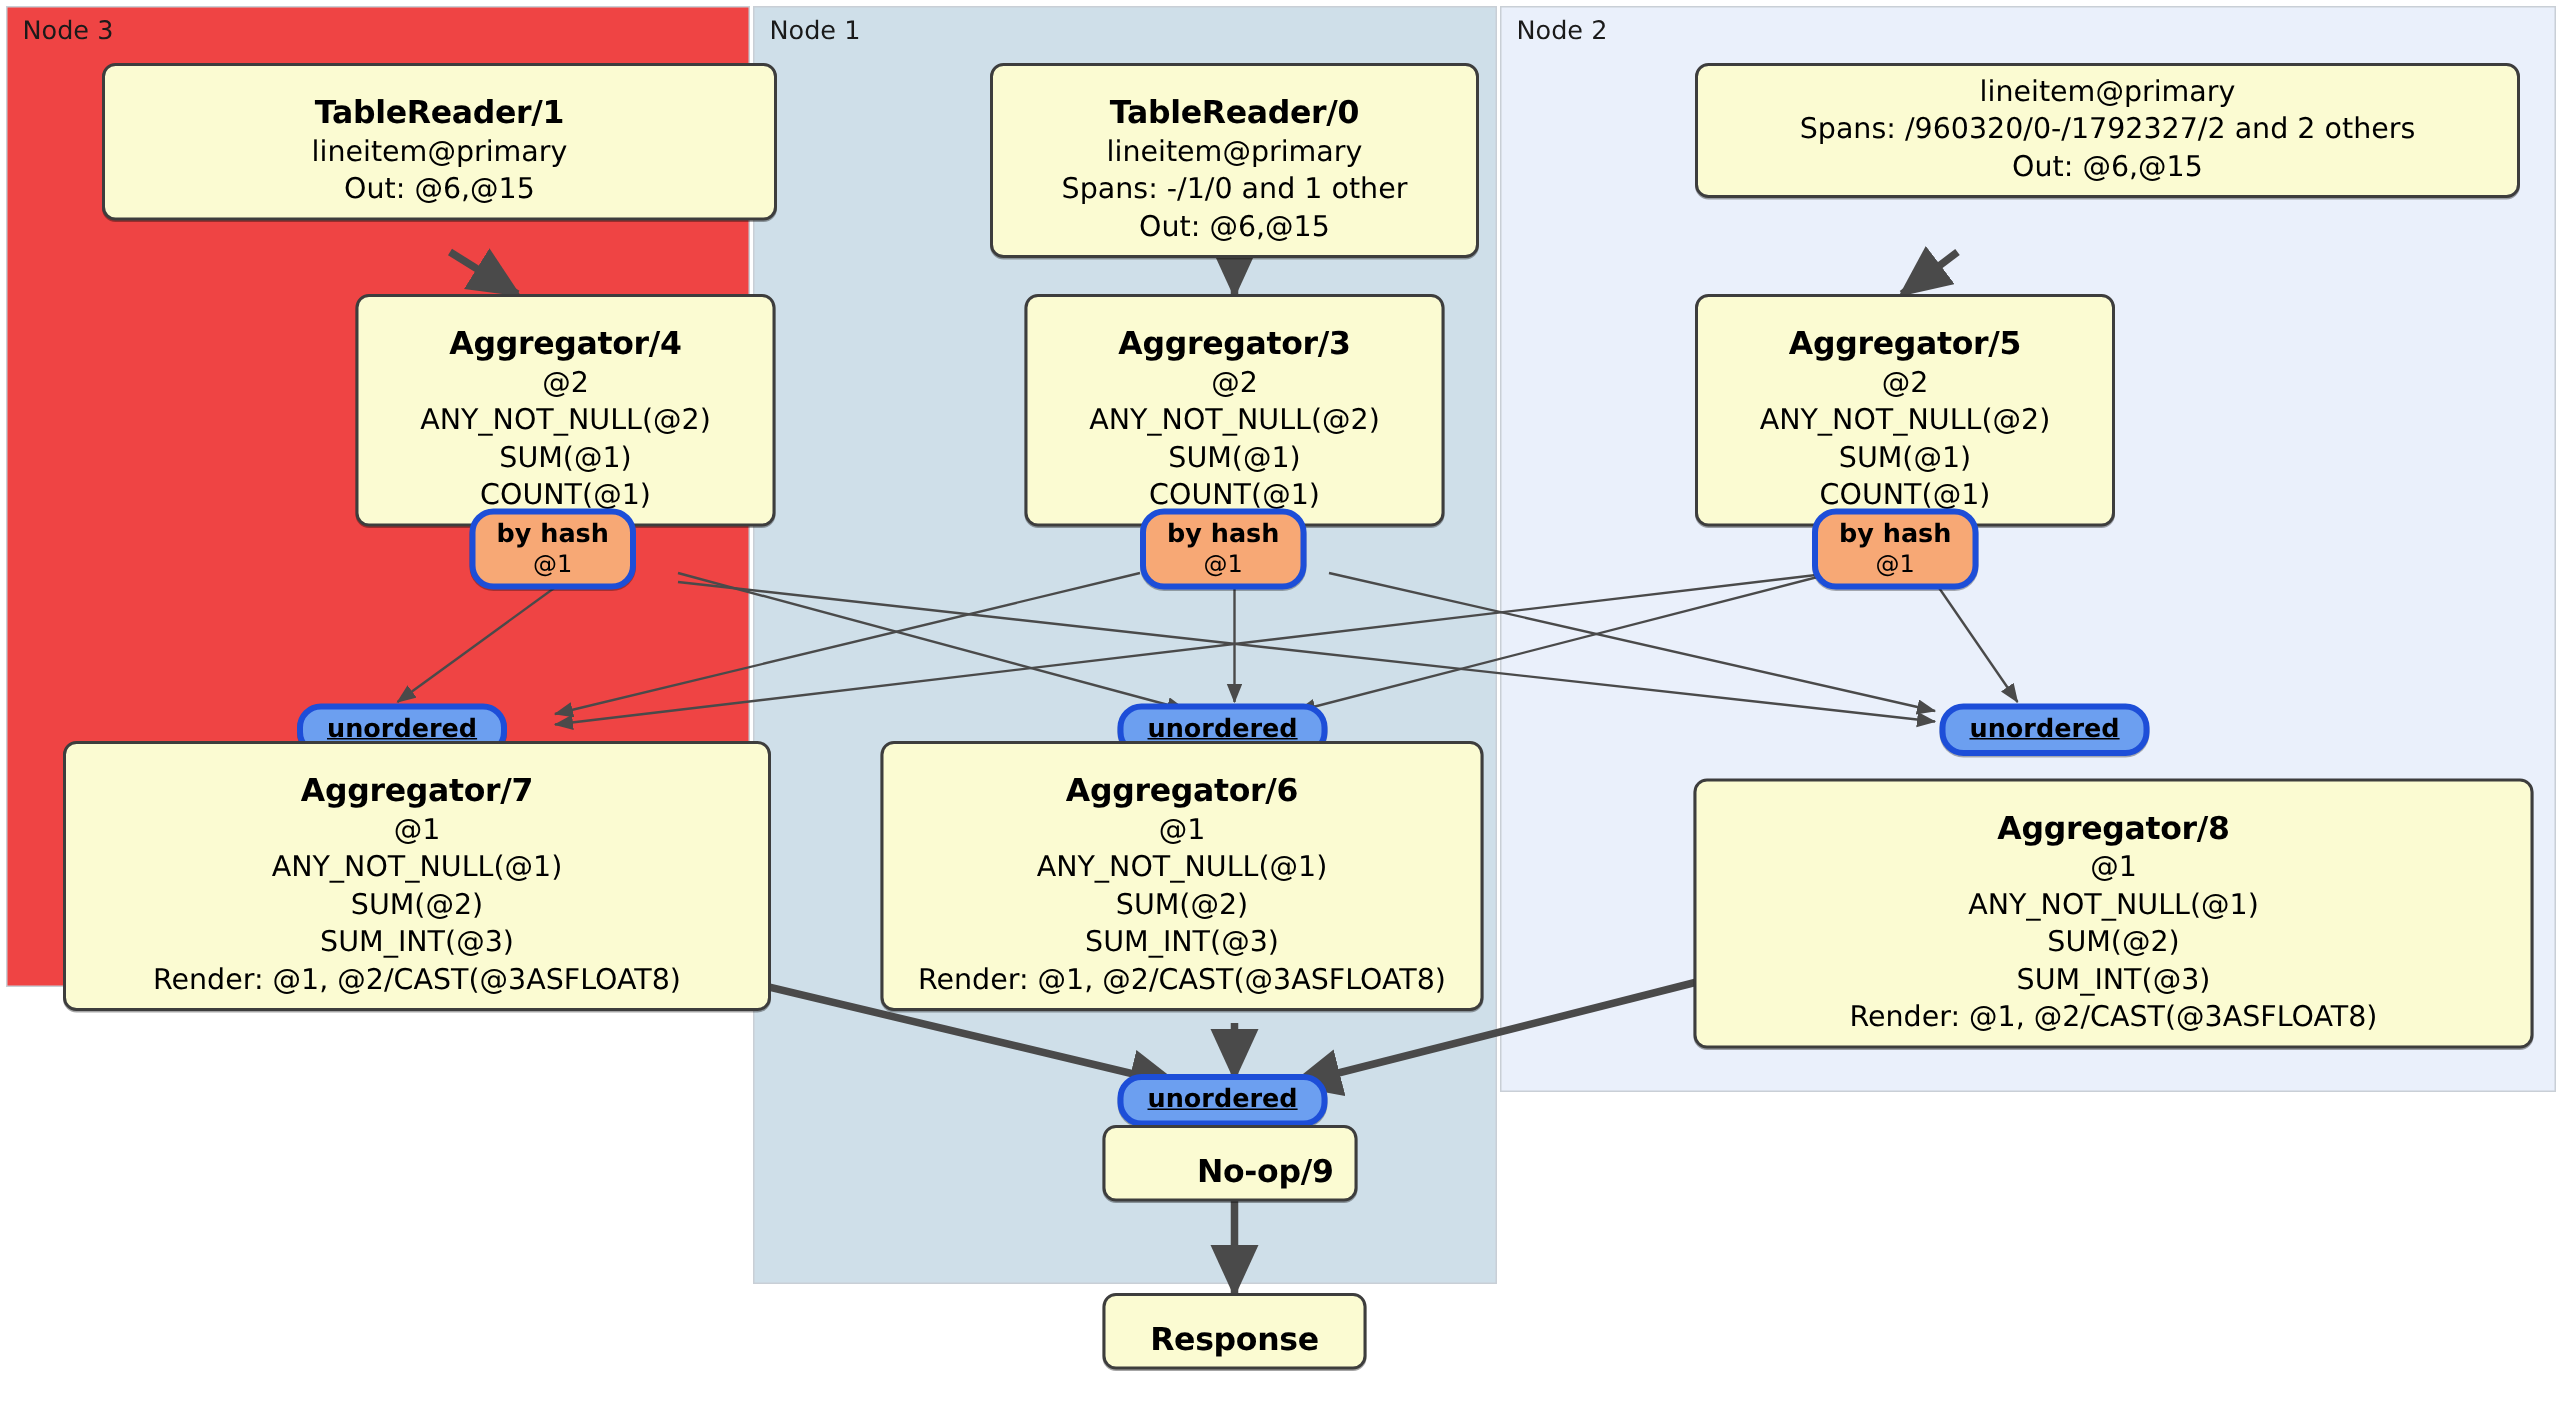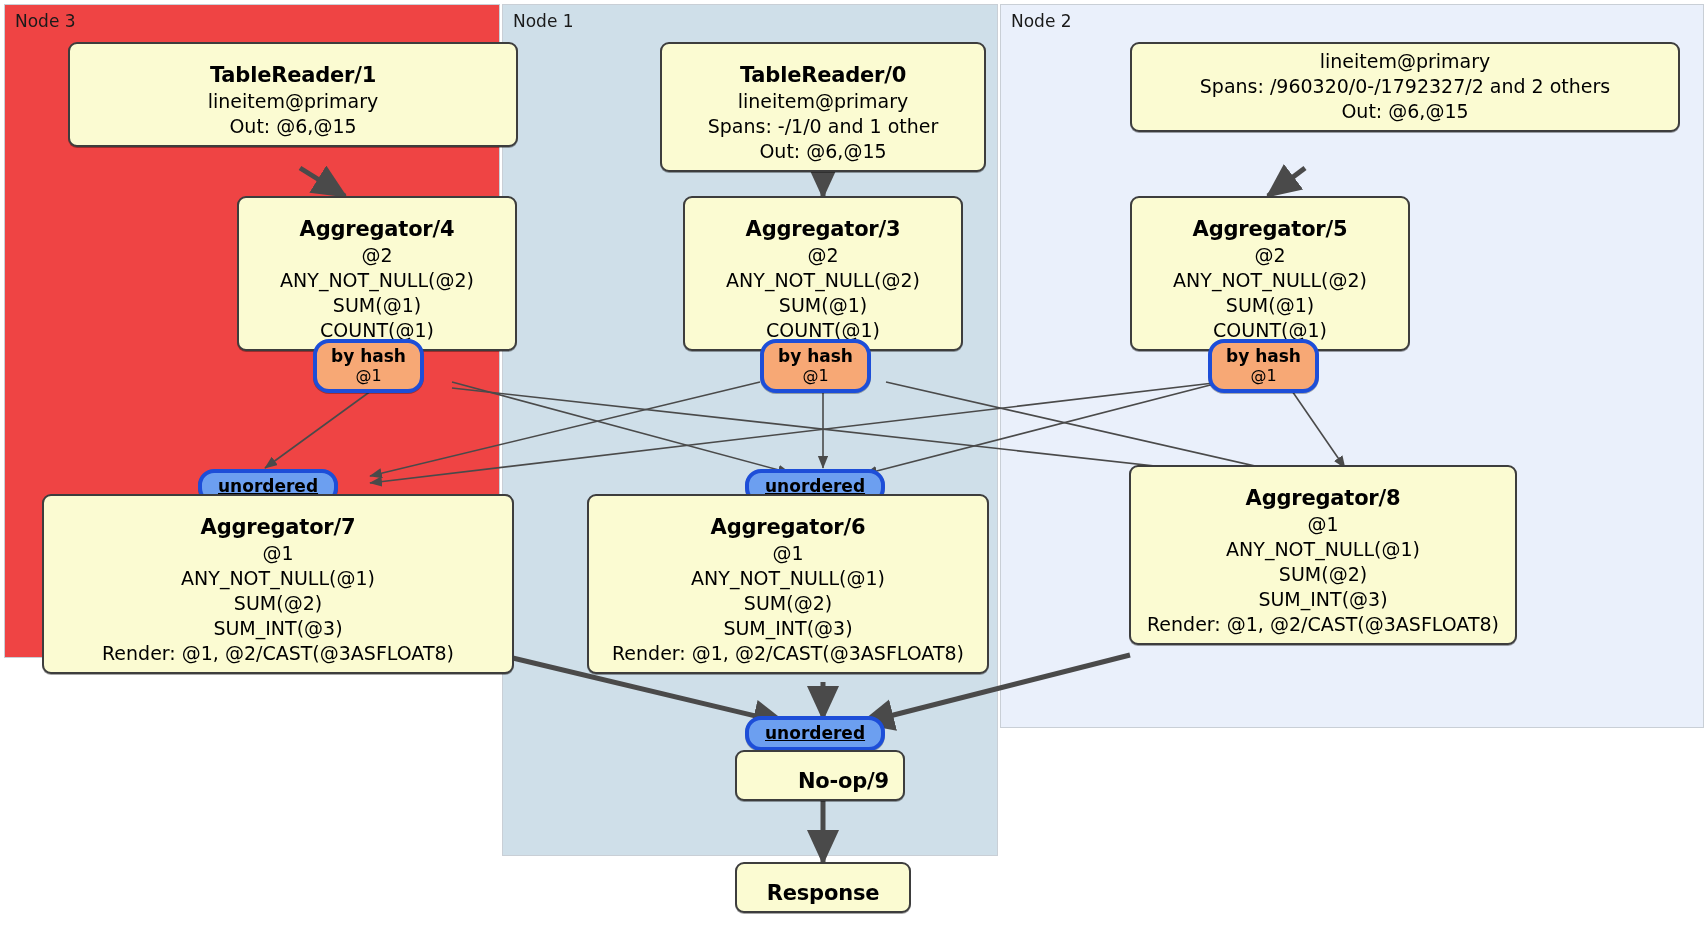--- a/index.html
+++ b/index.html
@@ -224,21 +224,21 @@
 
   <div class="proc-box" style="left:587px; top:494px; width:402px;">
     <div class="title">Aggregator/6</div>
     <div class="line">@1</div>
     <div class="line">ANY_NOT_NULL(@1)</div>
     <div class="line">SUM(@2)</div>
     <div class="line">SUM_INT(@3)</div>
     <div class="line">Render: @1, @2/CAST(@3ASFLOAT8)</div>
   </div>
 
-  <div class="proc-box" style="left:1129px; top:465px; width:388px;">
+  <div class="proc-box" style="left:1129px; top:519px; width:560px;">
     <div class="title">Aggregator/8</div>
     <div class="line">@1</div>
     <div class="line">ANY_NOT_NULL(@1)</div>
     <div class="line">SUM(@2)</div>
     <div class="line">SUM_INT(@3)</div>
     <div class="line">Render: @1, @2/CAST(@3ASFLOAT8)</div>
   </div>
 
   <div class="badge badge-unordered" style="left:745px; top:716px;">
     <div class="b-title">unordered</div>

